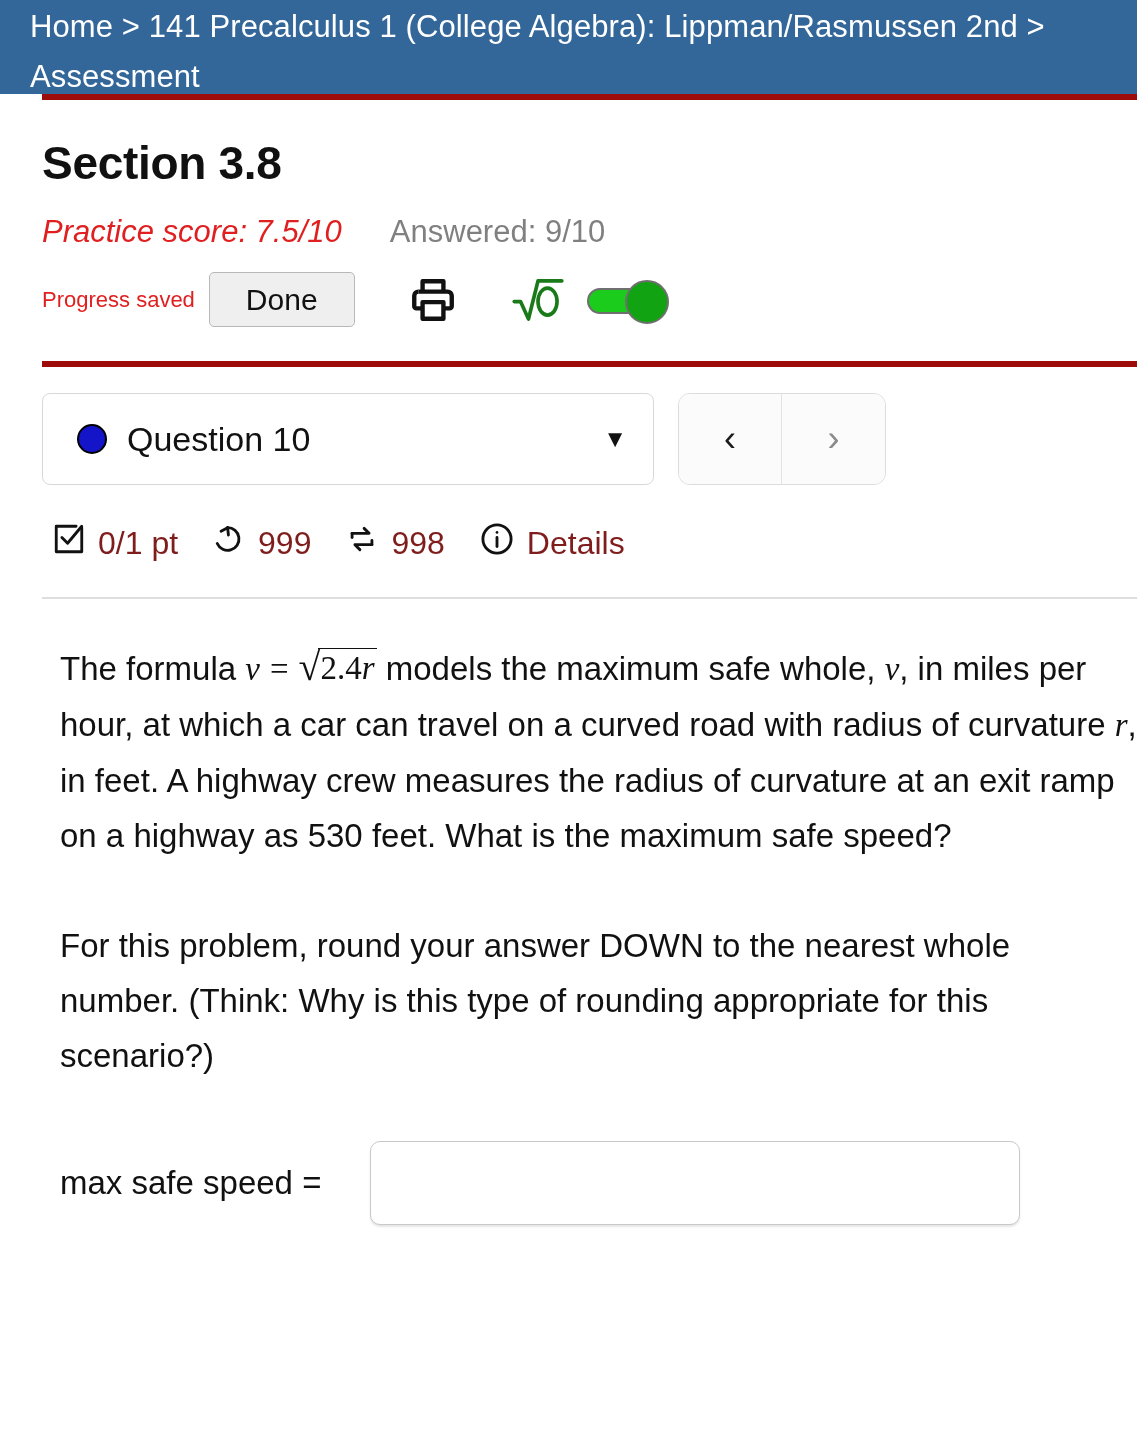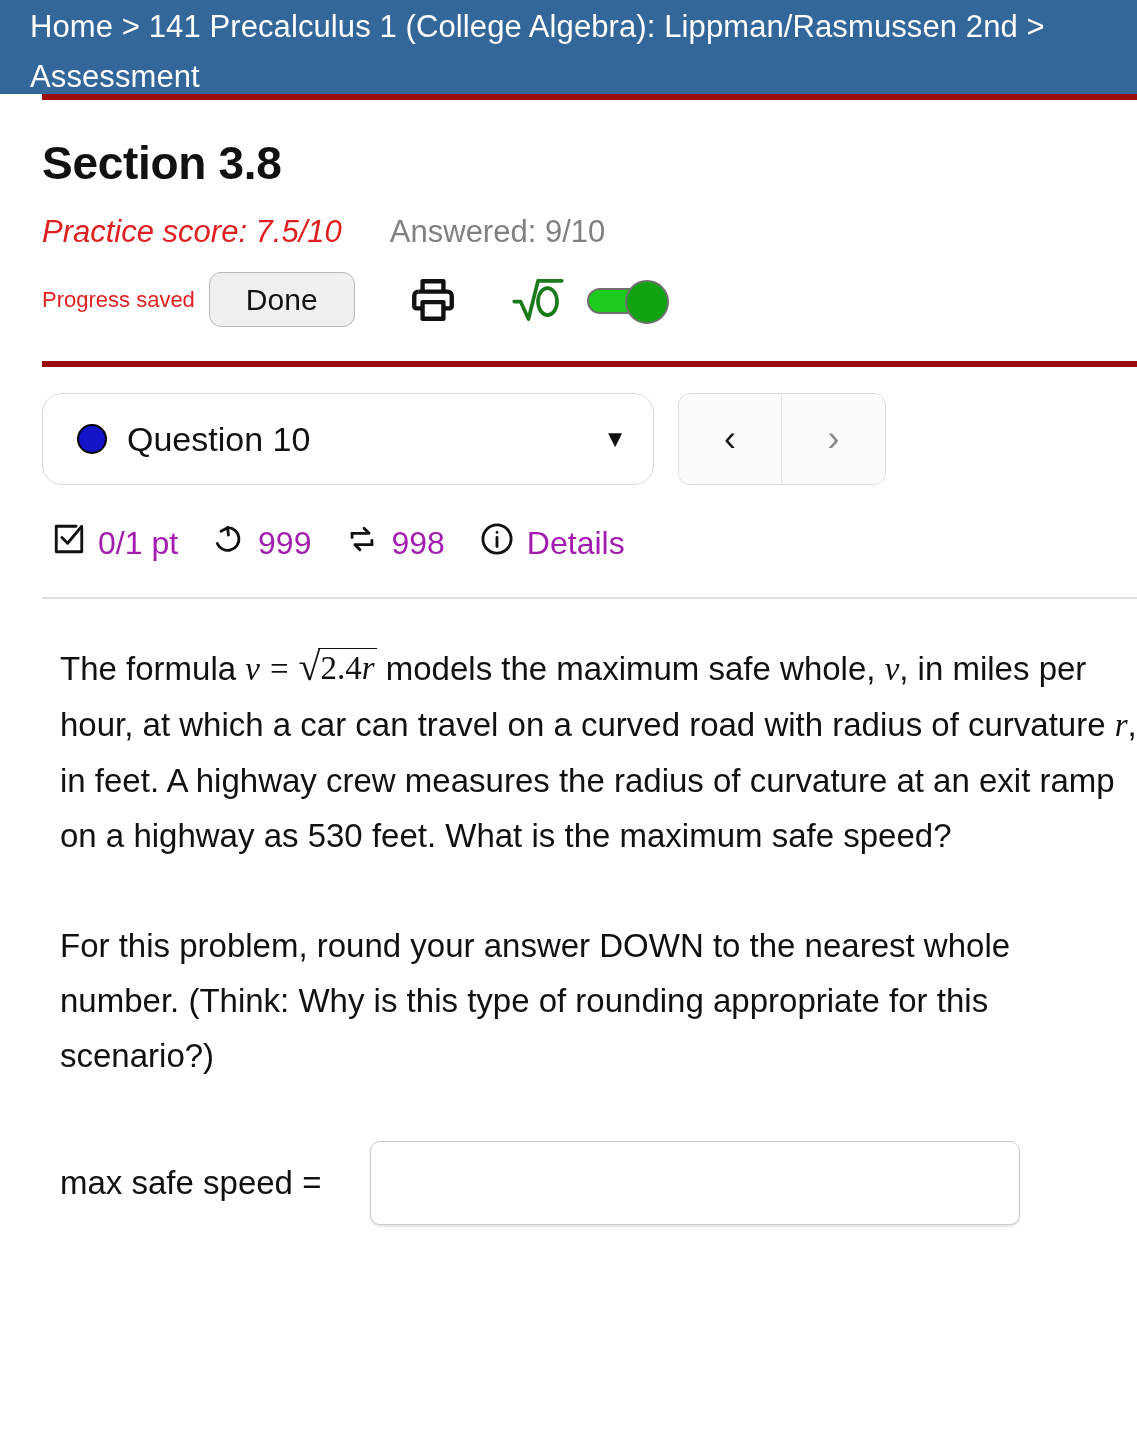--- a/index.html
+++ b/index.html
@@ -75,21 +75,21 @@
     margin-top: 22px;
     gap: 14px;
   }
   .progress-saved {
     color: #e02020;
     font-size: 22px;
   }
   .done-btn {
     background: #efefef;
     border: 1px solid #b8b8b8;
-    border-radius: 12px;
+    border-radius: 5px;
     font-size: 30px;
     color: #111111;
     padding: 10px 36px;
     font-family: "Liberation Sans", sans-serif;
     cursor: pointer;
     line-height: 1.1;
   }
   .icon-btn {
     background: none;
     border: none;
@@ -131,21 +131,21 @@
   .qnav {
     display: flex;
     align-items: stretch;
     margin: 26px 0 0 42px;
     gap: 24px;
   }
   .qselect {
     width: 612px;
     height: 92px;
     border: 1px solid #d8d8d8;
-    border-radius: 20px;
+    border-radius: 8px;
     background: #ffffff;
     display: flex;
     align-items: center;
     padding: 0 26px 0 34px;
     cursor: pointer;
     justify-content: flex-end;
   }
   .qdot {
     width: 30px; height: 30px;
     border-radius: 50%;
@@ -187,21 +187,21 @@
   .meta-row {
     display: flex;
     align-items: center;
     margin: 36px 0 0 52px;
     gap: 0;
     font-size: 32px;
     color: #111111;
   }
   .meta-item { display: inline-flex; align-items: center; gap: 12px; }
   .meta-item + .meta-item { margin-left: 34px; }
-  .meta-text { font-size: 32px; color: #a21caf; }
+  .meta-text { font-size: 32px; color: #7f1d1d; }
 
   
   .qbody {
     margin: 42px 0 0 0;
     padding: 0 0 0 60px;
     font-size: 33px;
     line-height: 55px;
     color: #111111;
   }
   .qbody p { margin: 0; }

